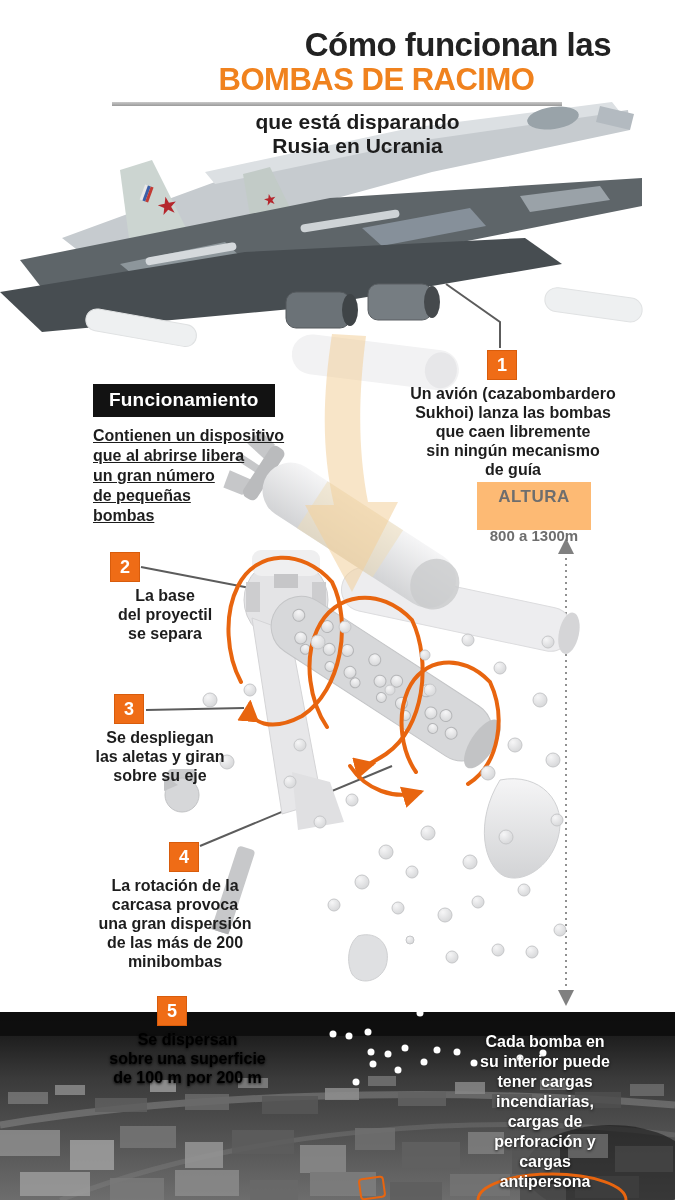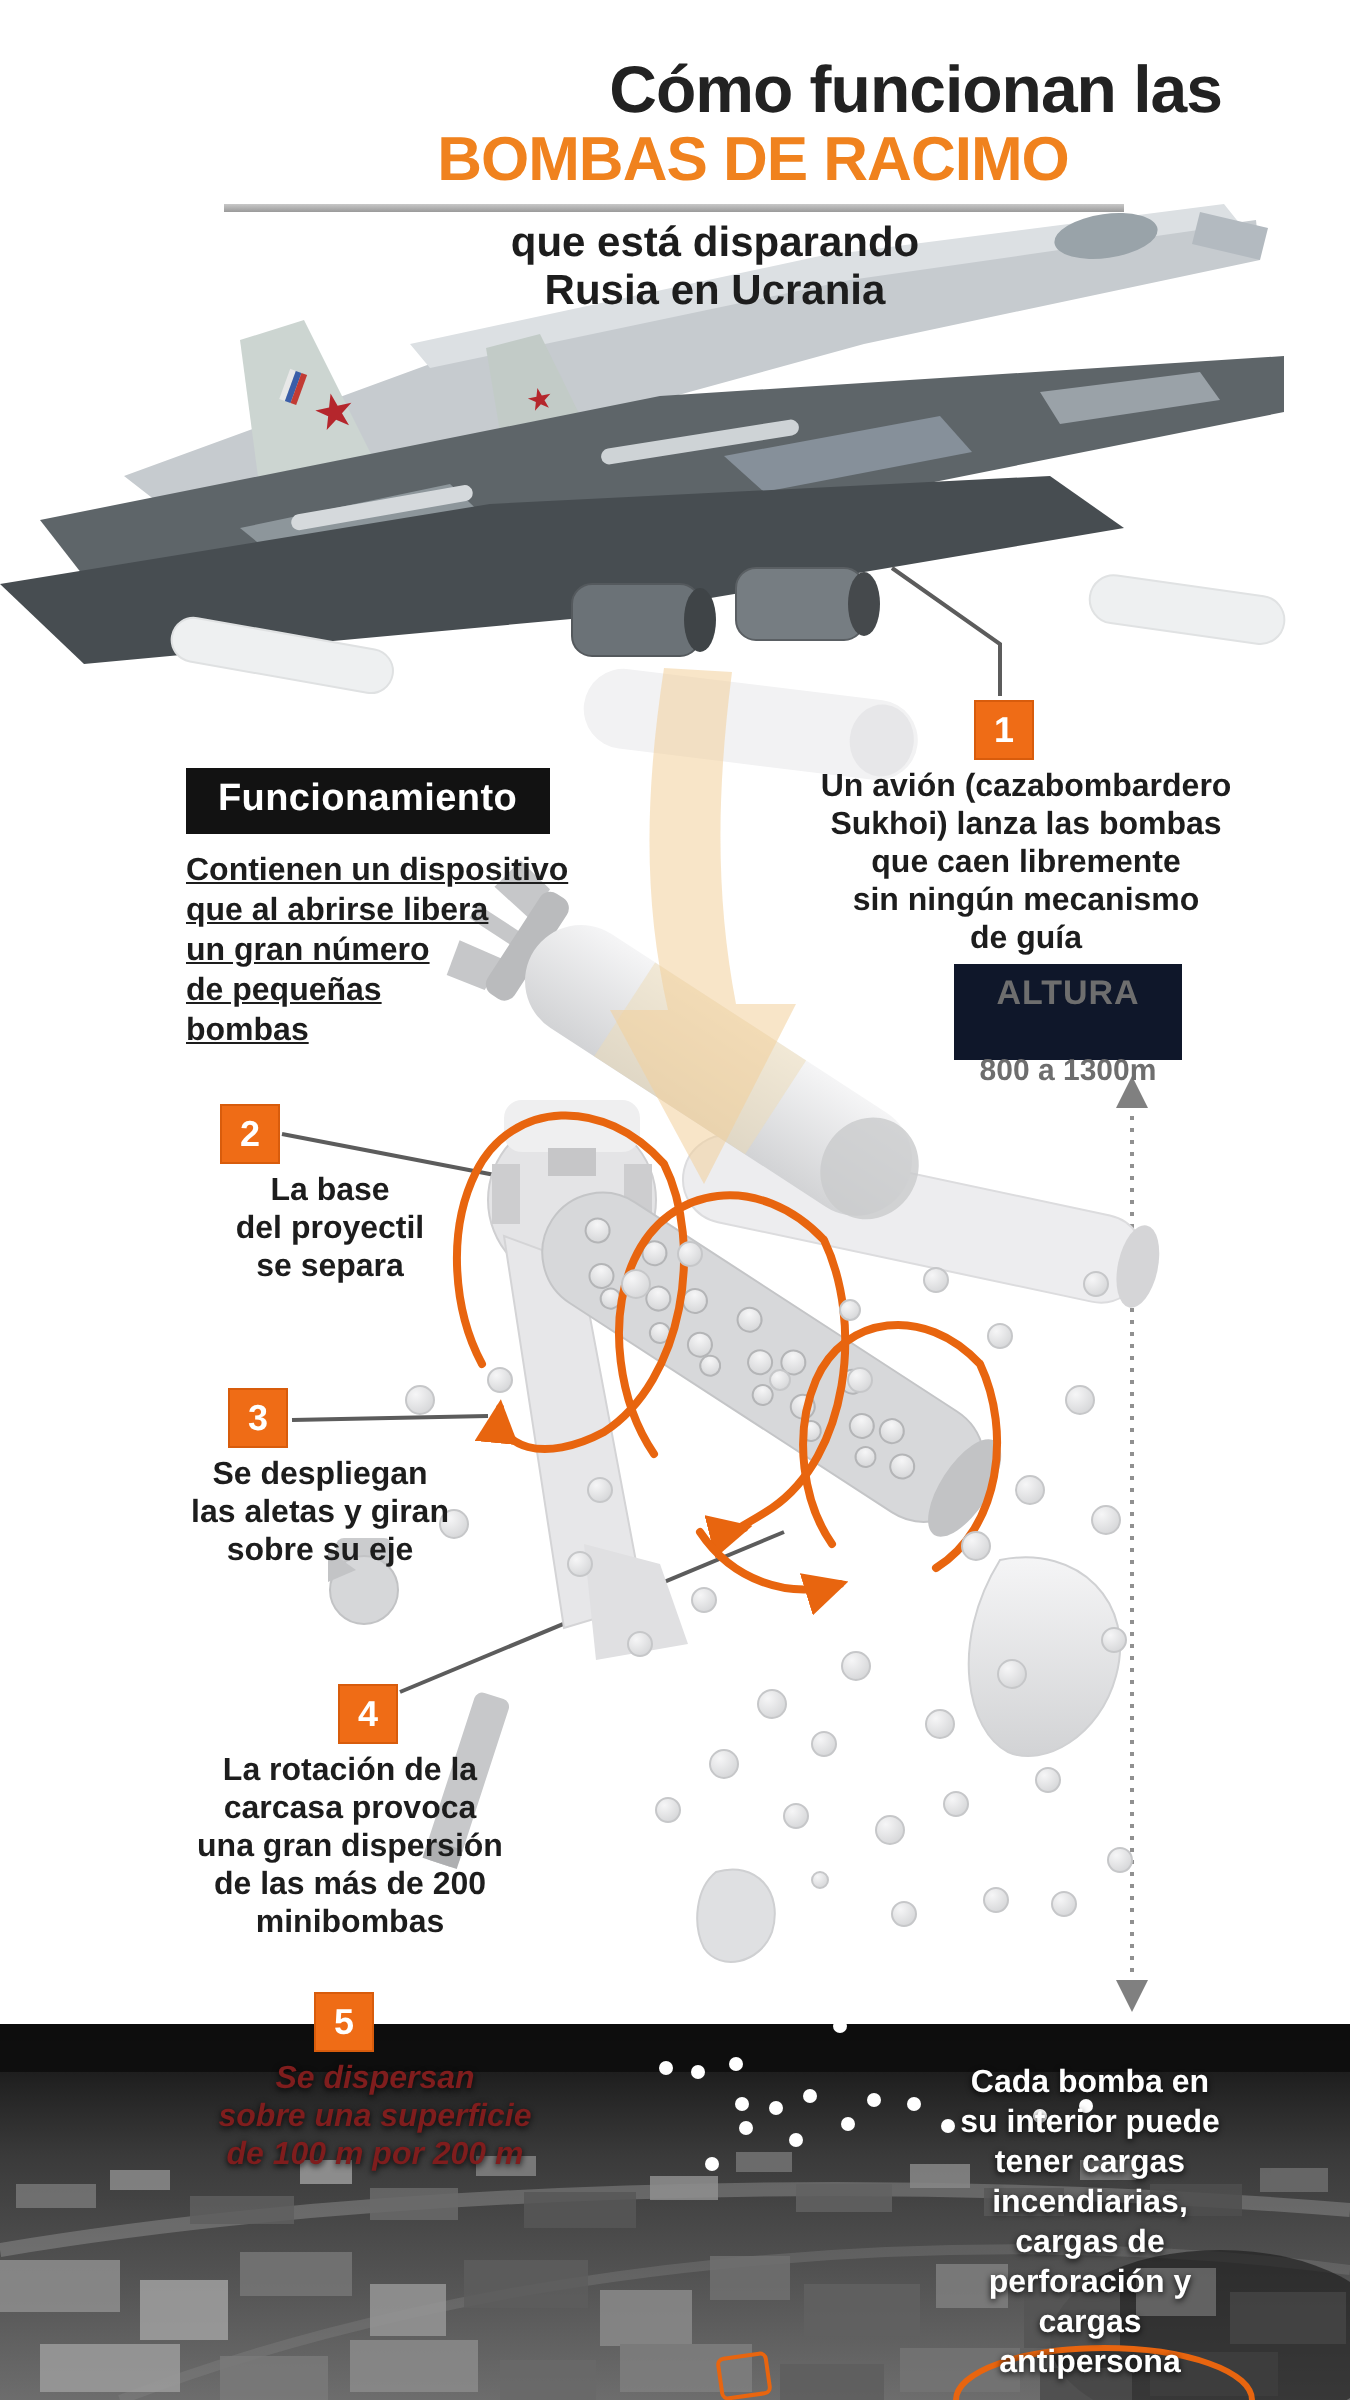--- a/index.html
+++ b/index.html
@@ -20,22 +20,22 @@
   .step-text{font-size:16px;line-height:19px;text-align:center;}
   .s1box{left:487px;top:350px;}
   .s1txt{left:397px;top:384px;width:232px;}
   .s2box{left:110px;top:552px;}
   .s2txt{left:95px;top:586px;width:140px;}
   .s3box{left:114px;top:694px;}
   .s3txt{left:75px;top:728px;width:170px;}
   .s4box{left:169px;top:842px;}
   .s4txt{left:70px;top:876px;width:210px;}
   .s5box{left:157px;top:996px;}
-  .s5txt{left:80px;top:1030px;width:215px;color:#7f1d1d;text-shadow:0 1px 3px rgba(0,0,0,0.9);font-style:italic;}
-  .altura{left:477px;top:482px;width:114px;height:48px;background:#0f172a;color:#6e6e6e;text-align:center;
+  .s5txt{left:80px;top:1030px;width:215px;color:#000000;text-shadow:0 1px 3px rgba(0,0,0,0.9);}
+  .altura{left:477px;top:482px;width:114px;height:48px;background:#fdba74;color:#6e6e6e;text-align:center;
           z-index:2;padding-top:5px;box-sizing:border-box;}
   .altura .a1{font-size:17px;font-weight:bold;letter-spacing:0.5px;}
   .altura .a2{font-size:15px;font-weight:bold;margin-top:20px;}
   .bottom-note{left:455px;top:1032px;width:180px;font-size:16px;line-height:20px;
                color:#ffffff;text-shadow:0 1px 3px rgba(0,0,0,0.9);}
 </style>
 </head>
 <body>
 
 <div class="page">

